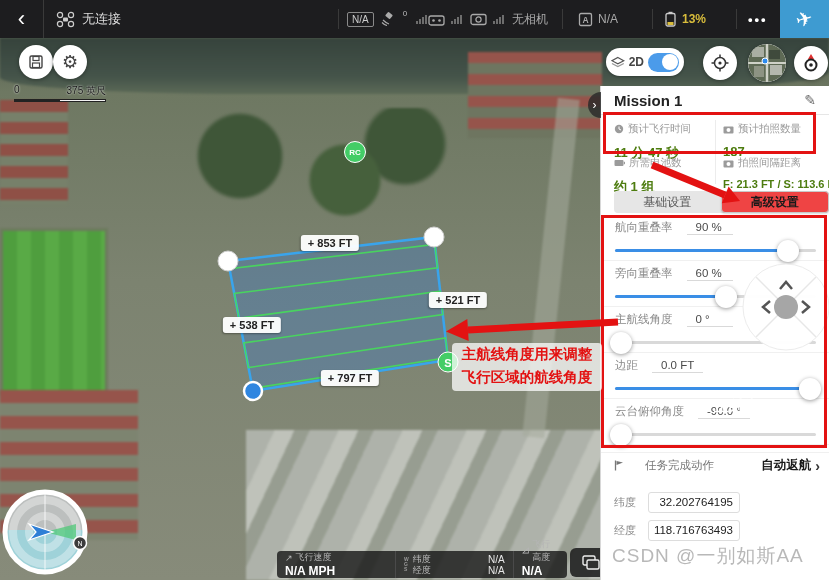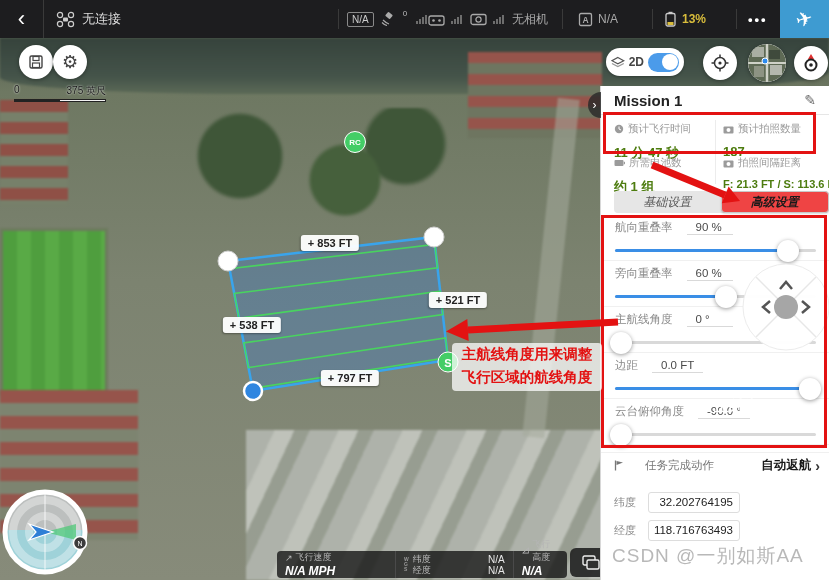--- a/index.html
+++ b/index.html
@@ -38,21 +38,21 @@
   .d-road { left:540px; top:60px; width:22px; height:340px; background:#a6ab9d; opacity:.55; transform:rotate(6deg); }
 
   
   #map-overlay { position:absolute; left:0; top:0; width:829px; height:580px; pointer-events:none; z-index:20; }
 
   .pill { position:absolute; transform:translate(-50%,-50%); background:rgba(255,255,255,.95); border-radius:3px;
           padding:2px 7px; font-size:11px; font-weight:bold; color:#222; white-space:nowrap; z-index:22;
           box-shadow:0 1px 2px rgba(0,0,0,.35); }
   .marker { position:absolute; transform:translate(-50%,-50%); border-radius:50%; display:flex; align-items:center;
             justify-content:center; color:#fff; font-weight:bold; z-index:23; }
-  .m-rc { left:355px; top:142px; width:22px; height:22px; background:#43cd66; border:1.5px solid #fff; font-size:8px; }
+  .m-rc { left:355px; top:152px; width:22px; height:22px; background:#43cd66; border:1.5px solid #fff; font-size:8px; }
   .m-start { left:448px; top:362px; width:21px; height:21px; background:#43cd66; border:1.5px solid #fff; font-size:11px; }
 
   
   .circle-btn { position:absolute; border-radius:50%; background:#fff; box-shadow:0 1px 4px rgba(0,0,0,.35);
                 display:flex; align-items:center; justify-content:center; z-index:30; cursor:pointer; }
   .scalebar { position:absolute; left:14px; top:84px; z-index:25; font-size:10px; color:#1a1a1a; text-shadow:0 0 2px #fff; }
   .scalebar .lbls { display:flex; justify-content:space-between; width:92px; }
   .scalebar .bar { margin-top:1px; width:92px; height:3px; display:flex; }
   .scalebar .bar i { display:block; height:3px; flex:1; }
   .toggle2d { position:absolute; left:606px; top:48px; width:78px; height:28px; background:#fff; border-radius:15px;
@@ -60,21 +60,21 @@
   .toggle2d .lbl { font-size:12px; font-weight:bold; color:#444; }
   .switch { width:34px; height:19px; border-radius:10px; background:#4b9bea; position:relative; }
   .switch::after { content:""; position:absolute; right:1.5px; top:1.5px; width:16px; height:16px; border-radius:50%; background:#fff; }
 
   
   .statusbar { position:absolute; left:277px; top:551px; width:290px; height:27px; background:rgba(22,22,22,.8);
                border-radius:4px; display:flex; z-index:26; color:#bbb; }
   .sb-sec { padding:2px 8px; display:flex; flex-direction:column; justify-content:center; }
   .sb-sec + .sb-sec { border-left:1px solid #4a4a4a; }
   .sb-top { display:flex; align-items:center; gap:3px; font-size:9px; color:#b5b5b5; }
-  .sb-val { font-size:12px; font-weight:bold; color:#fff;font-style:italic; }
+  .sb-val { font-size:12px; font-weight:bold; color:#fff; }
   .sb-wgs { display:flex; gap:4px; align-items:center; }
   .wgs-col { font-size:5px; line-height:5px; color:#999; font-weight:bold; }
   .sb-geo { display:flex; flex-direction:column; width:92px; }
   .sb-geo .row { display:flex; justify-content:space-between; font-size:9px; line-height:11px; }
   .sb-geo .row b { color:#e8e8e8; font-weight:normal; font-size:10px; }
   .layers-btn { position:absolute; left:570px; top:548px; width:42px; height:29px; background:rgba(30,30,30,.88);
                 border-radius:6px; display:flex; align-items:center; justify-content:center; z-index:27; cursor:pointer; }
 
   
   .panel { position:absolute; left:600px; top:86px; width:229px; height:494px; background:#fff; z-index:35;
@@ -85,21 +85,21 @@
   .p-head { height:29px; border-bottom:1px solid #e6e6e6; display:flex; align-items:center; justify-content:space-between; padding:0 13px; }
   .p-title { font-size:15px; font-weight:bold; color:#222; }
   .p-edit { color:#666; font-size:14px; cursor:pointer; }
   .stats { position:absolute; left:0; top:30px; width:229px; height:72px; }
   .stat { position:absolute; width:114px; }
   .stat .sl { display:flex; align-items:center; gap:4px; font-size:10.5px; color:#9b9b9b; }
   .stat .sv { font-size:13px; font-weight:bold; color:#4d7c0f; margin-top:8px; white-space:nowrap; }
   .stat.small .sv { font-size:11px; }
   .stats .vdiv { position:absolute; left:114px; top:4px; width:1px; height:64px; background:#ececec; }
   .tabs { position:absolute; left:13px; top:105px; width:215px; height:22px; background:#e6e6e6; border-radius:4px; display:flex; }
-  .tab { flex:1; display:flex; align-items:center; justify-content:center; font-size:12px; color:#555; cursor:pointer;font-style:italic; }
+  .tab { flex:1; display:flex; align-items:center; justify-content:center; font-size:12px; color:#555; cursor:pointer; }
   .tab.active { background:#ef4444; border:1px solid #c9c9c9; border-radius:4px; color:#1a1a1a; font-weight:bold;
                 box-shadow:0 1px 2px rgba(0,0,0,.15); }
   .sliders { position:absolute; left:0; top:129px; width:229px; }
   .s-block { padding:5px 14px 4px; height:46px; border-bottom:1px solid #f0f0f0; position:relative; }
   .s-head { display:flex; align-items:center; }
   .s-label { font-size:11.5px; color:#8a8a8a; }
   .s-value { margin-left:14px; font-size:11.5px; color:#4a4a4a; border-bottom:1px solid #d9d9d9; padding:0 9px 1px; min-width:46px; cursor:text; }
   .s-track { position:relative; margin-top:14px; height:3px; background:#d9d9d9; border-radius:2px; cursor:pointer; }
   .s-fill { position:absolute; left:0; top:0; height:3px; background:#3a8ee6; border-radius:2px; }
   .s-thumb { position:absolute; top:50%; width:22px; height:22px; background:#fff; border-radius:50%;

